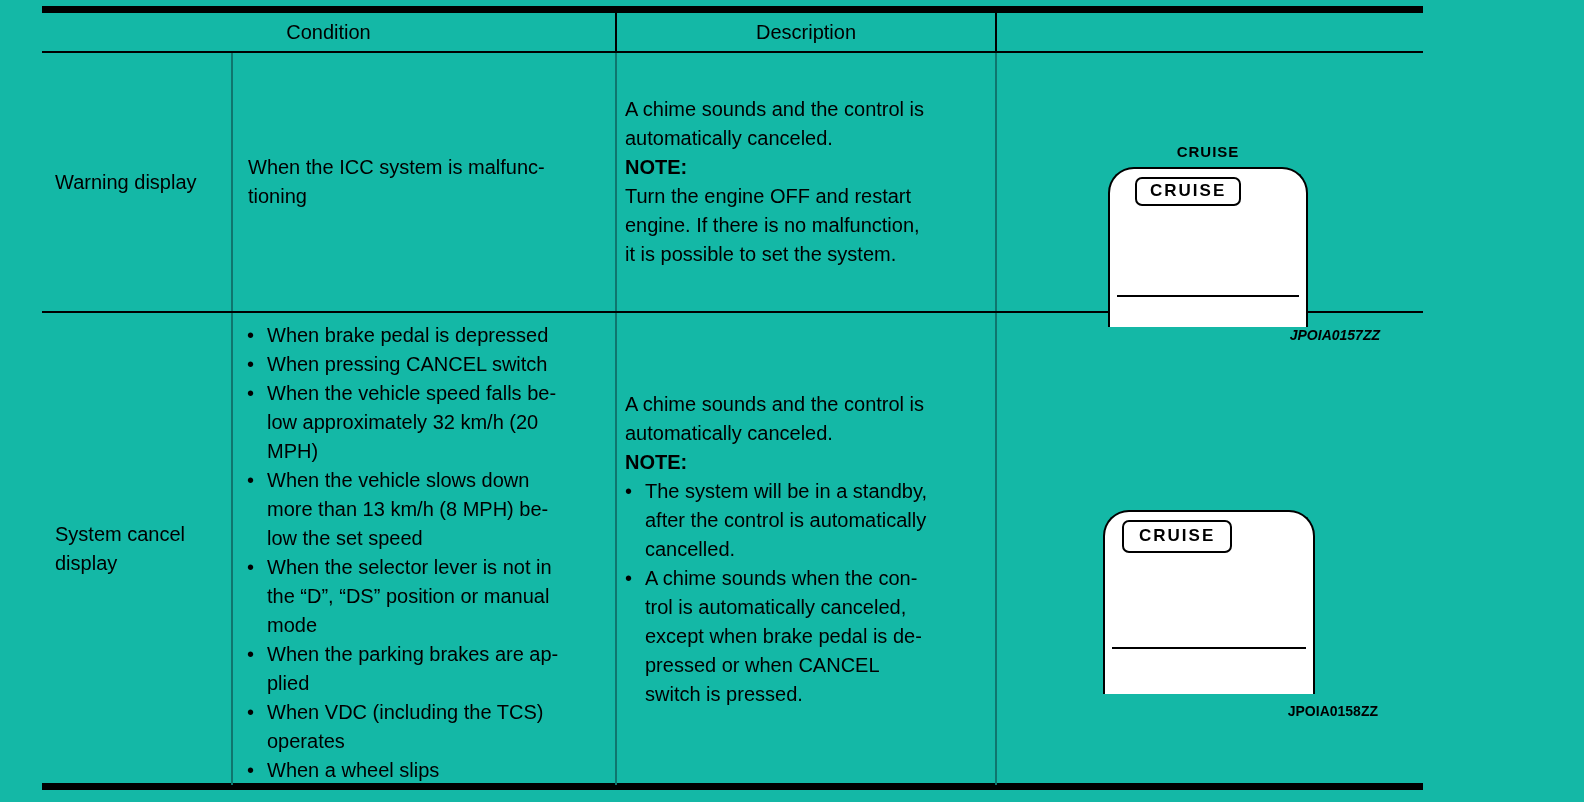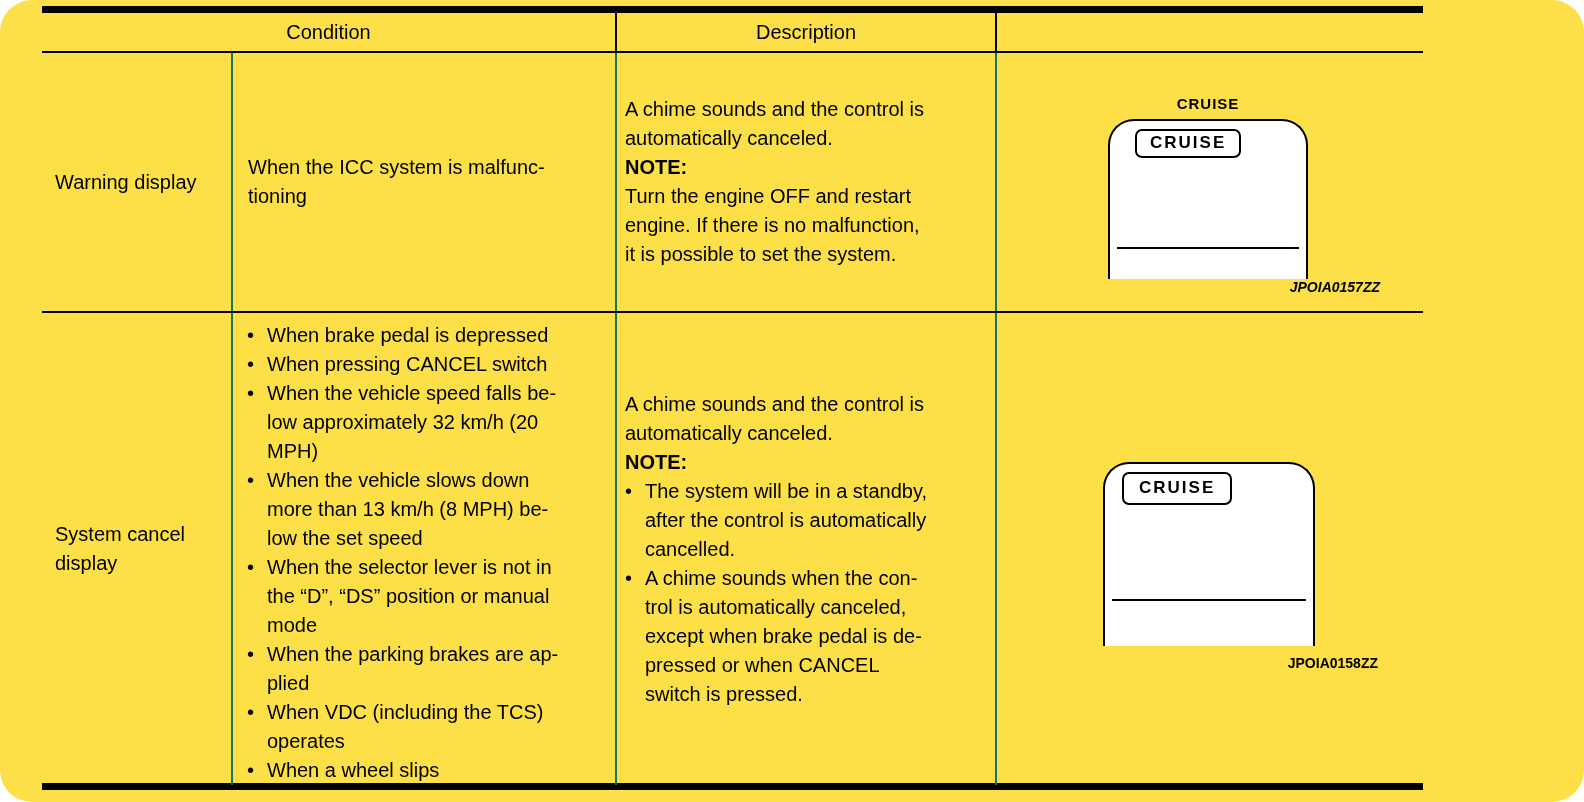--- a/index.html
+++ b/index.html
@@ -1,19 +1,19 @@
 <!DOCTYPE html>
 <html><head>
 <meta charset="utf-8">
 <style>
   * { margin:0; padding:0; box-sizing:border-box; }
   html,body { background:#ffffff; }
   .page {
-    position:relative; width:1584px; height:802px; background:#fde047;
-    font-family:"Liberation Sans", sans-serif; color:#000; overflow:hidden;border-radius:32px;
+    position:relative; width:1584px; height:802px; background:#14b8a6;
+    font-family:"Liberation Sans", sans-serif; color:#000; overflow:hidden;
   }
   .doc-table {
     position:absolute; left:42px; top:6px; width:1381px;
     border-top:7px solid #000; border-bottom:7px solid #000;
   }
   
   .hrow { display:grid; grid-template-columns:575px 380px 426px; height:40px; border-bottom:2px solid #000; }
   .hcell {
     display:flex; align-items:center; justify-content:center;
     font-size:20px; border-right:2px solid #000;
@@ -30,21 +30,21 @@
   .label-cell { display:flex; align-items:center; padding-left:13px; }
   .cond-cell { display:flex; align-items:center; padding-left:15px; padding-right:4px; }
   .desc-cell { display:flex; align-items:center; padding-left:8px; padding-right:2px; }
   .bullets-cell { padding:8px 2px 0 14px; }
   .li { display:flex; align-items:flex-start; }
   .li .dot { flex:none; width:20px; font-size:20px; line-height:29px; }
   
   .note-li { display:flex; align-items:flex-start; }
   .note-li .dot { flex:none; width:20px; font-size:20px; line-height:29px; }
   
-  .disp-cell { overflow:visible; }
+  .disp-cell { overflow:visible;margin-top:48px; }
   .cruise-toplabel {
     position:absolute; left:111px; top:42px; width:200px; text-align:center;
     font-size:15px; font-weight:bold; letter-spacing:1px;
   }
   .panel {
     position:absolute; border:2px solid #000; border-bottom:none;
     border-radius:26px 26px 0 0; background:#fff;
   }
   .panel.p1 { left:111px; top:66px; width:200px; height:160px; }
   .panel.p2 { left:106px; top:149px; width:212px; height:184px; }

